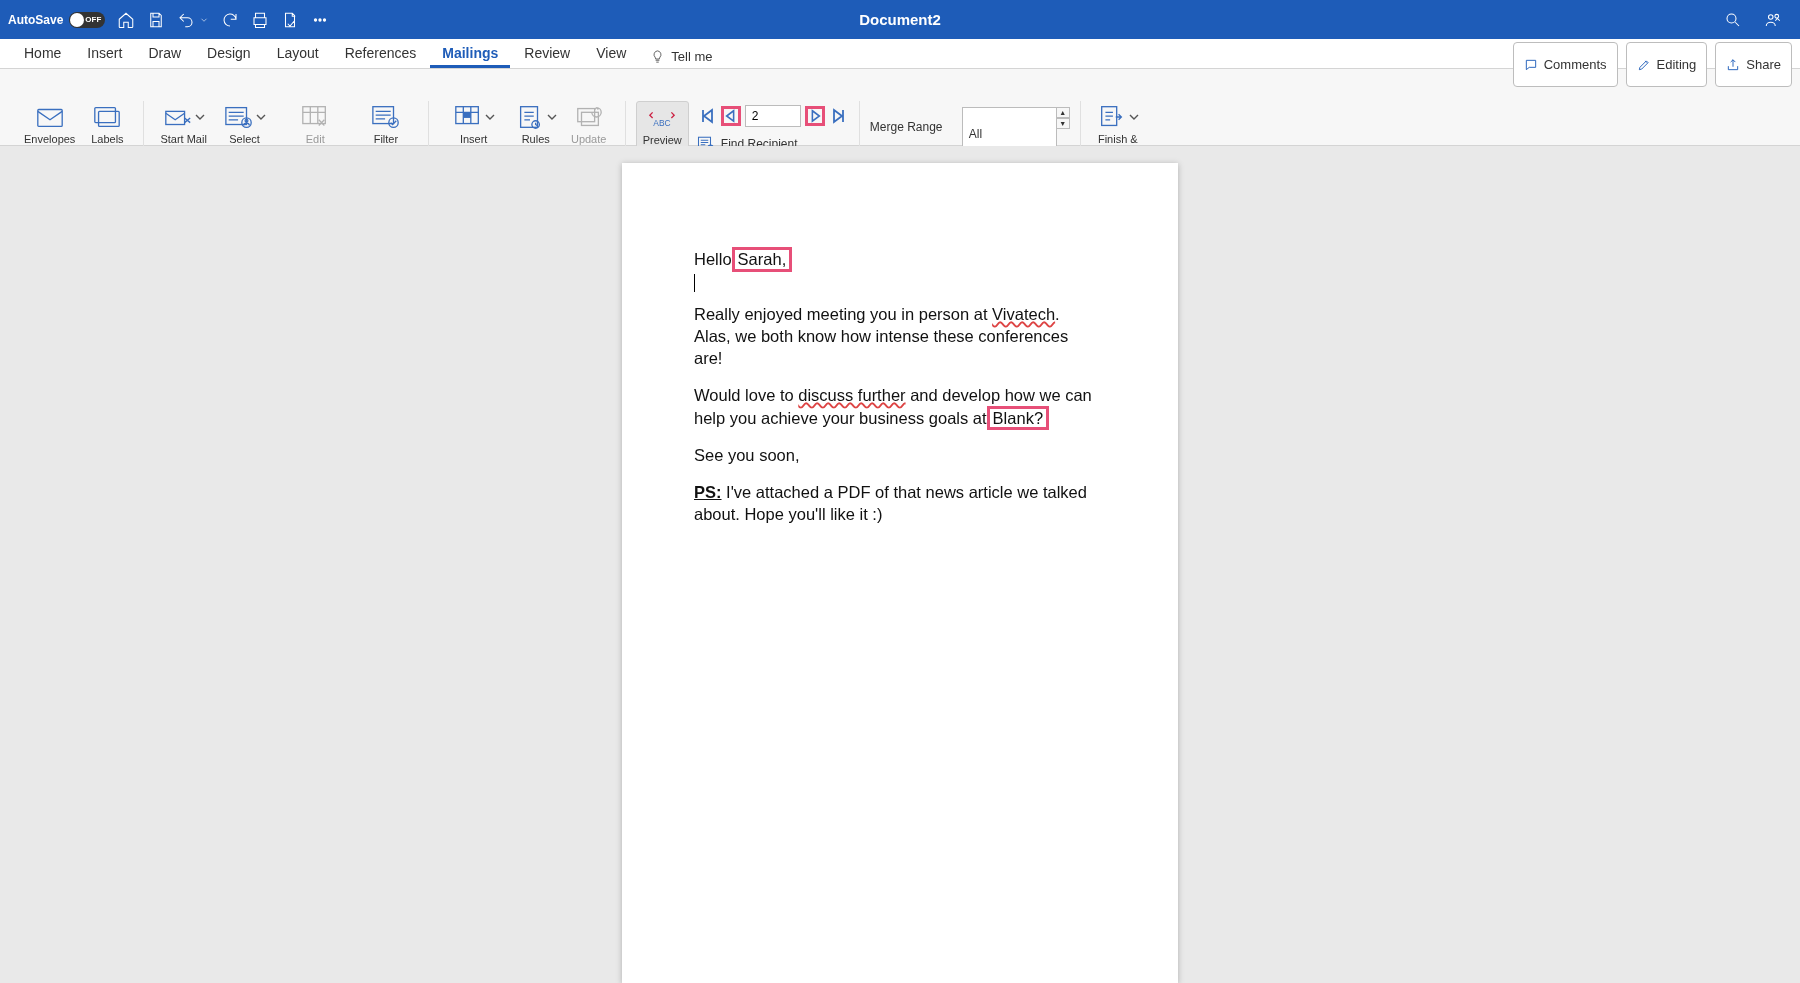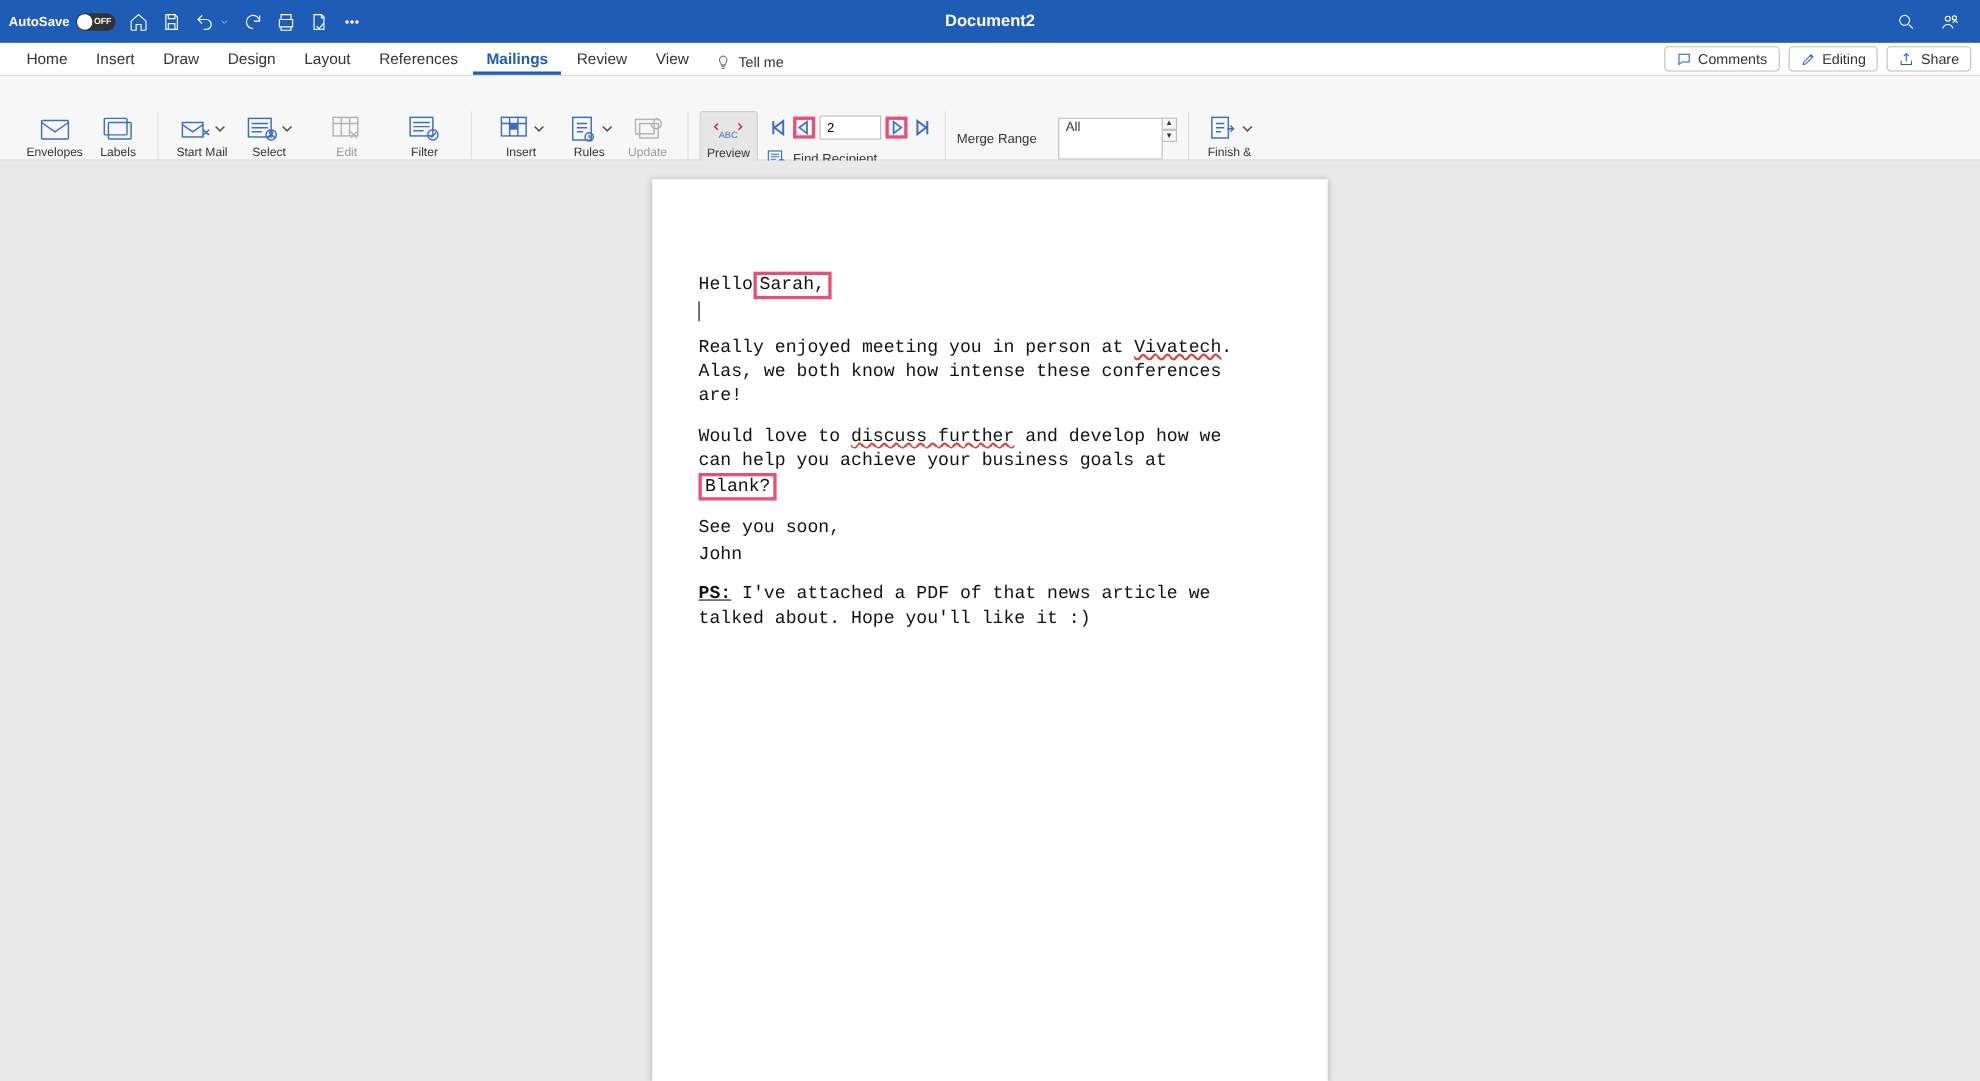--- a/index.html
+++ b/index.html
@@ -80,21 +80,21 @@
     font-weight:600;
     border-bottom:3px solid var(--tab-active);
   }
   .tellme-wrap { display:flex; align-items:center; gap:6px; padding:4px 10px; }
   .tellme-wrap svg { width:15px; height:15px; stroke:#444; fill:none; stroke-width:1.3;}
   .actions-right {
     position:absolute; right:8px; top:3px; display:flex; gap:8px;
   }
   .pill {
     border:1px solid #bdbdbd; border-radius:4px;
-    padding:3px 10px; display:flex; align-items:center; gap:6px;
+    padding:14px 10px; display:flex; align-items:center; gap:6px;
     font-size:13px; cursor:pointer; background:#fff;
   }
   .pill svg { width:14px; height:14px; fill:none; stroke:#1e5cb8; stroke-width:1.6; }
 
   
   #ribbon {
     background:#f7f7f7;
     border-bottom:1px solid var(--ribbon-border);
     height:77px;
     display:flex;
@@ -134,38 +134,38 @@
     padding:2px 6px;
   }
   .find-row { display:flex; align-items:center; gap:6px; font-size:12px; cursor:pointer;}
   .find-row svg { width:18px;height:18px; stroke:#3a6fbf; fill:none; stroke-width:1.4;}
 
   
   .mr-col { display:flex; flex-direction:column; gap:8px; font-size:12px; padding-top:6px;}
   .mr-row { display:flex; align-items:center; gap:10px;}
   .mr-row label { min-width:82px; }
   .mr-select {
-    border:1px solid #bcbcbc; width:95px; height:38px; padding:0 6px; font-size:12px;
+    border:1px solid #bcbcbc; width:95px; height:38px; padding:19px 6px; font-size:12px;
     background:#fff; position:relative;
   }
   .mr-input { border:1px solid #bcbcbc; width:78px; height:22px; padding:2px 4px; }
   .stepper { display:flex; flex-direction:column; margin-left:-1px;}
   .stepper div { width:14px;height:11px;border:1px solid #bcbcbc;font-size:7px;line-height:9px;text-align:center;cursor:pointer;}
 
   
   #docwrap {
     position:absolute; top:146px; bottom:0; left:0; right:0;
     overflow:auto; background:var(--doc-bg);
     display:flex; justify-content:center; padding-top:17px;
   }
   #page {
-    width:614px; min-height:820px; background:var(--page-bg);
+    width:556px; min-height:820px; background:var(--page-bg);
     box-shadow:0 1px 6px rgba(0,0,0,.25);
-    padding:84px 78px 40px 42px;
-    font-family: Liberation Mono, monospace;
+    padding:84px 78px 40px 72px;
+    font-family: Liberation Sans, sans-serif;
     font-size:16.5px; line-height:1.35; color:#111;
   }
   #page p { margin:0 0 14px 0;}
   .mf-hl {
     border:3px solid var(--highlight-pink);
     padding:1px 3px; display:inline-block; line-height:1;
   }
   .squiggle { text-decoration: underline wavy #d44; text-decoration-thickness:1.5px;}
   .ps { font-weight:600; text-decoration:underline;}
   .cursor-line { height:18px; border-left:1px solid #000; display:inline-block;}
@@ -483,18 +483,17 @@
       <span>Hello</span><span class="mf-hl"> Sarah,</span>
     </p>
     <p style="margin-top:-12px;margin-bottom:6px;"><span class="cursor-line"></span></p>
     <p>
       <span>Really enjoyed meeting you in person at </span><span class="squiggle">Vivatech</span><span>. Alas, we both know how intense these conferences are!</span>
     </p>
     <p>
       <span>Would love to </span><span class="squiggle">discuss further</span><span> and develop how we can help you achieve your business goals at</span><span class="mf-hl"> Blank?</span>
     </p>
     <p>See you soon,</p>
-    <p style="margin-top:-12px;">John</p>
     <p>
       <span class="ps">PS:</span><span> I've attached a PDF of that news article we talked about. Hope you'll like it :)</span>
     </p>
   </div>
 </div>
 
 </body></html>

